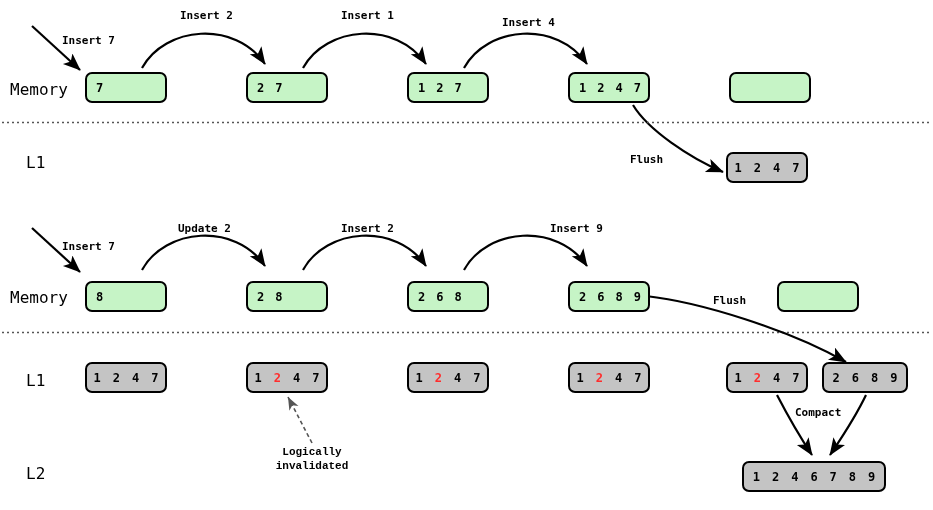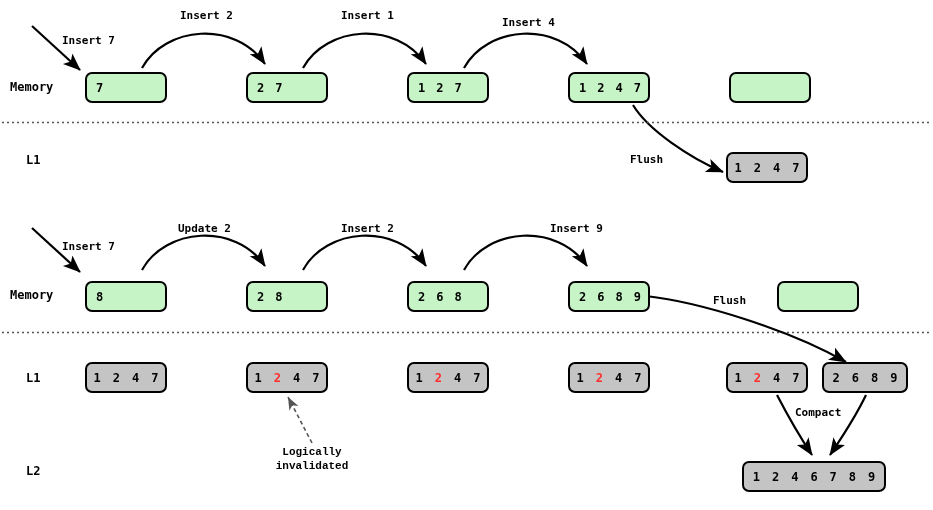--- a/index.html
+++ b/index.html
@@ -19,22 +19,22 @@
     position: absolute;
     left: 0;
     top: 0;
     width: 933px;
     height: 510px;
     pointer-events: none;
   }
   .row-label {
     position: absolute;
     font-family: "DejaVu Sans Mono", "Liberation Mono", monospace;
-    font-size: 12px;
-    font-weight: bold;
+    font-size: 16px;
+    font-weight: normal;
     color: #000000;
     letter-spacing: 0px;
     white-space: nowrap;
   }
   .box {
     position: absolute;
     box-sizing: border-box;
     border: 2px solid #000000;
     border-radius: 7px;
     display: flex;

